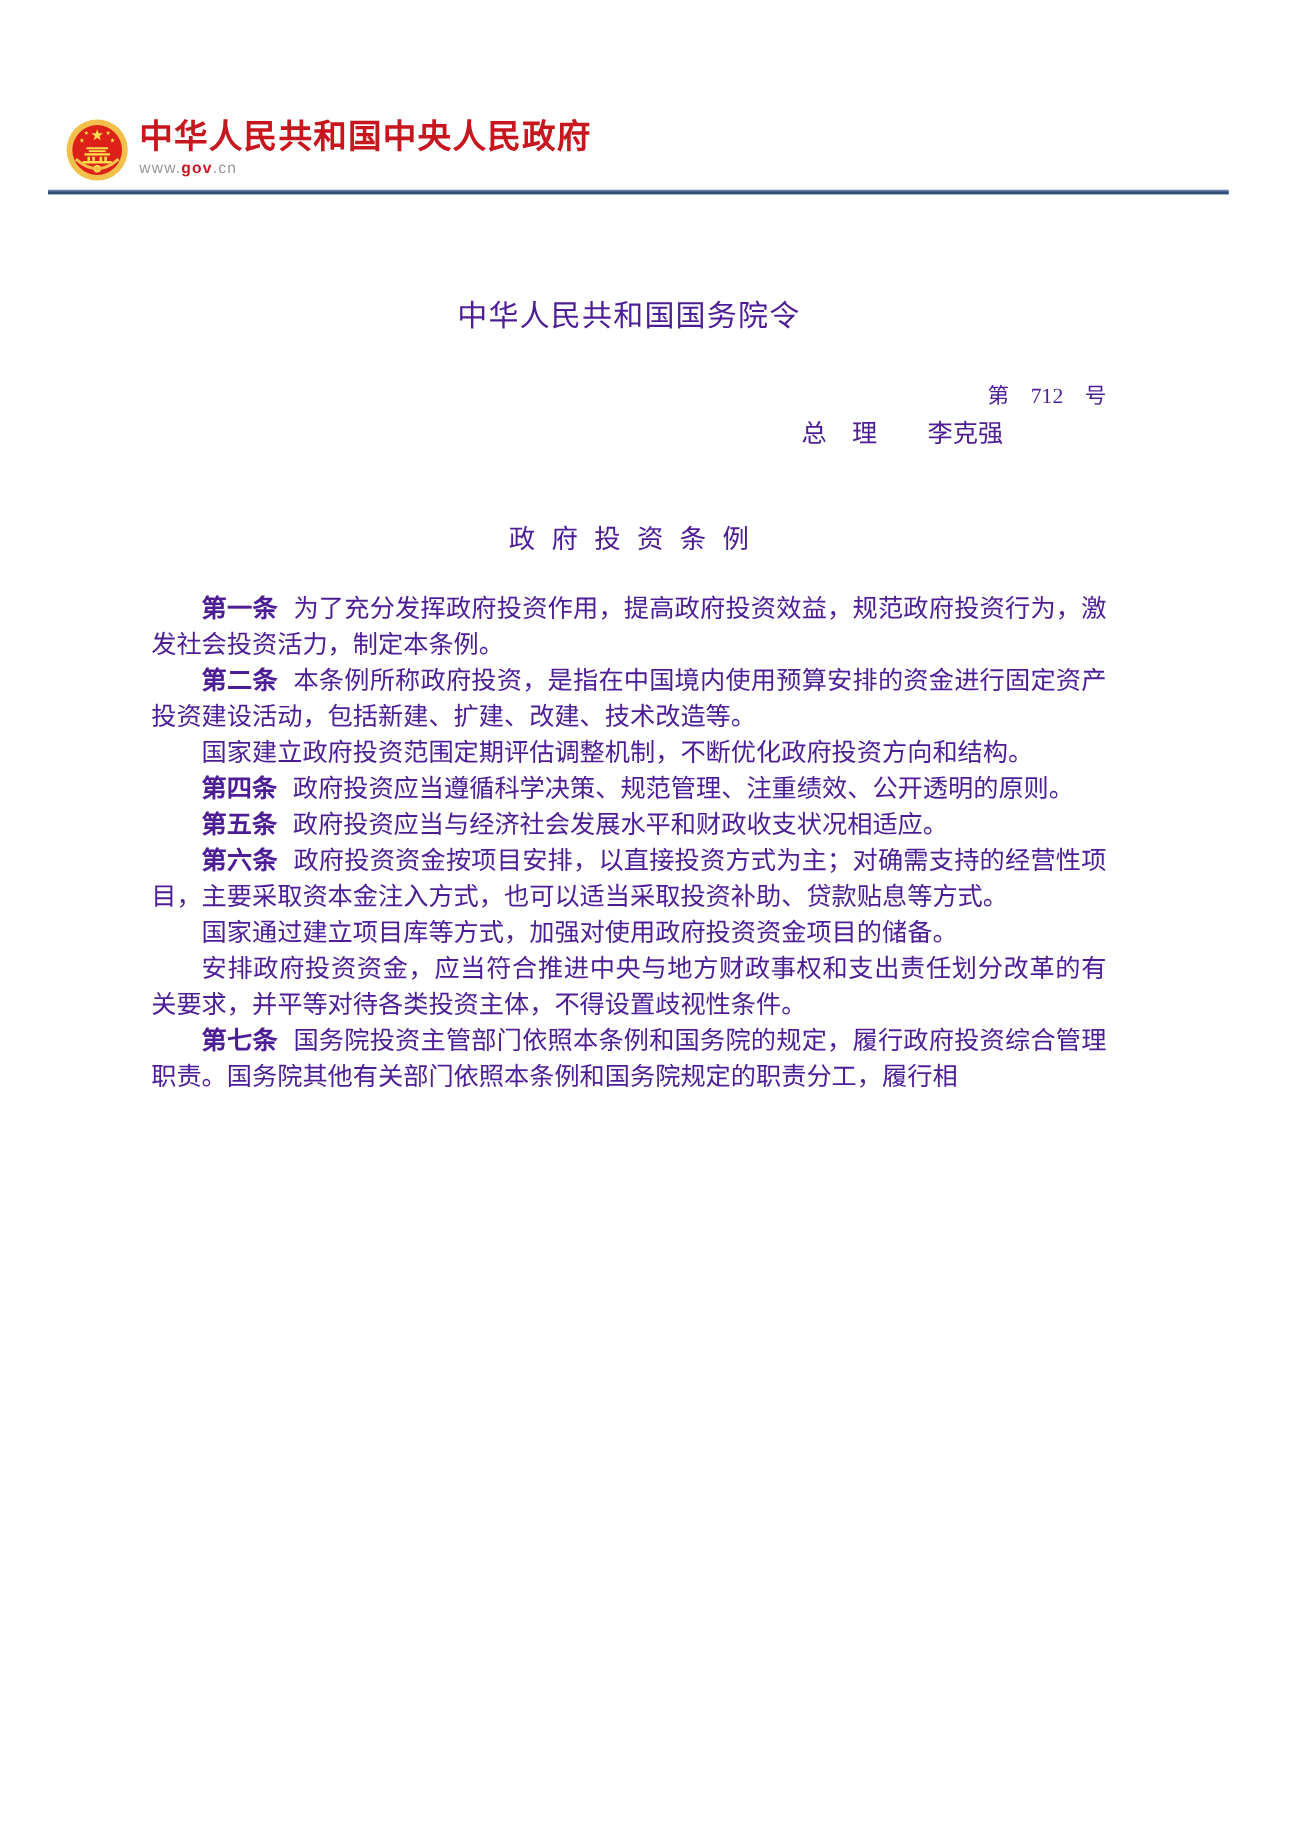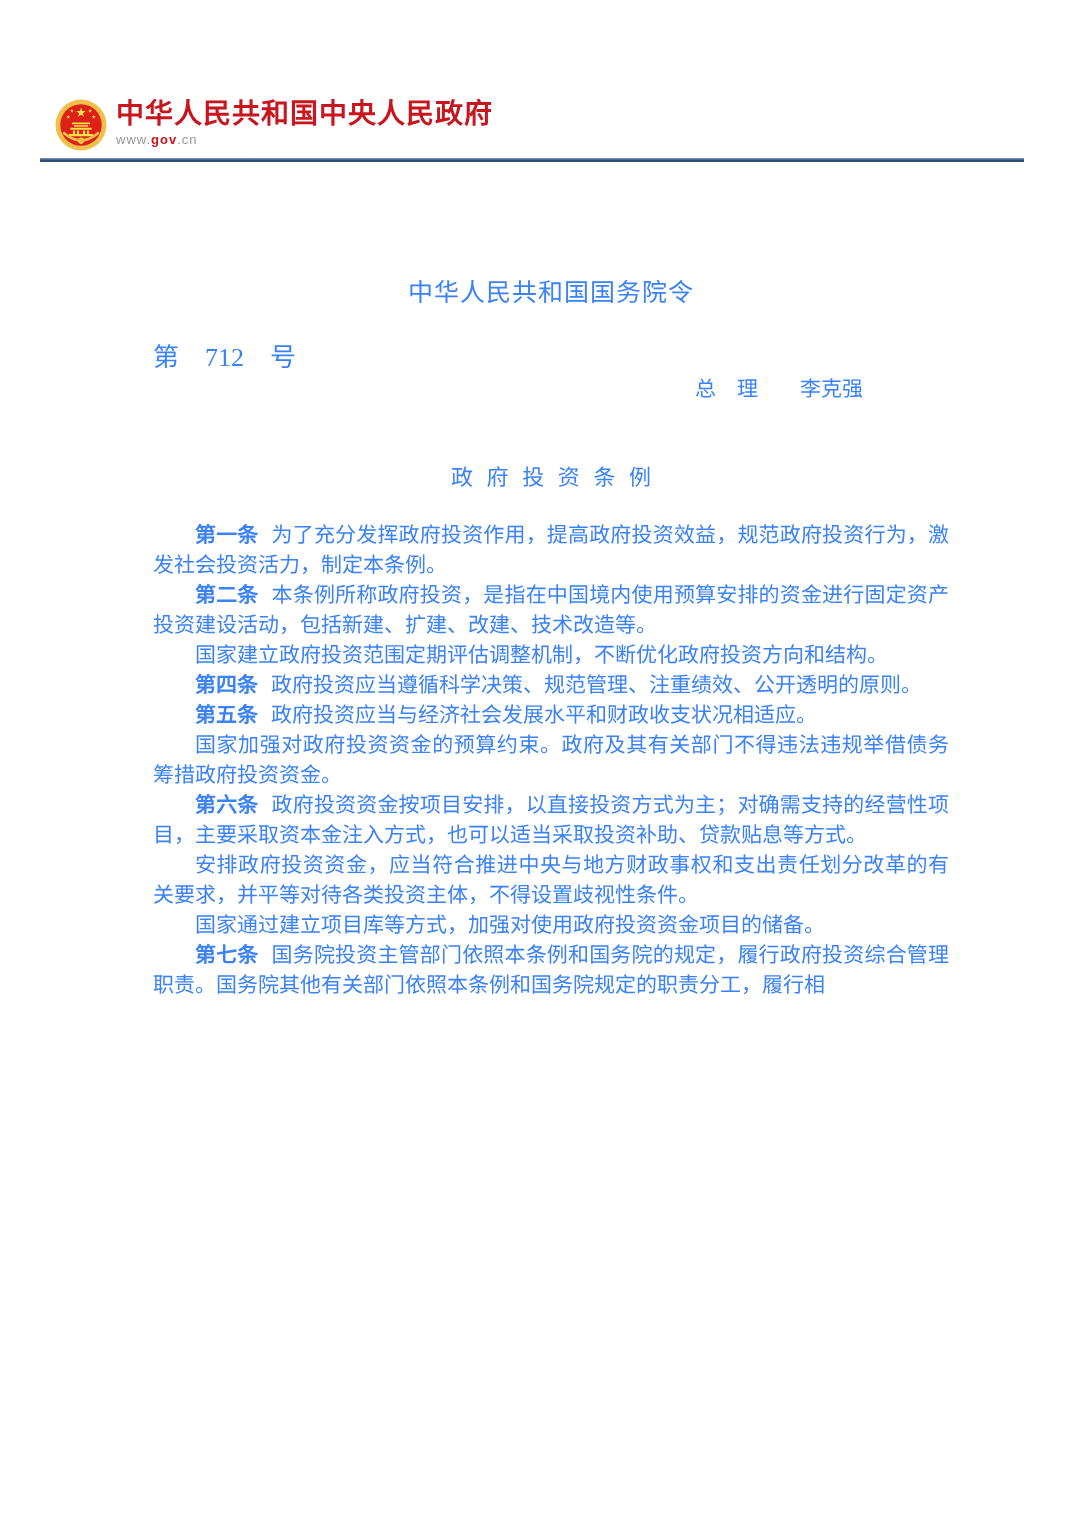--- a/index.html
+++ b/index.html
@@ -53,40 +53,39 @@
     left: 40px;
     top: 158px;
     width: 984px;
     height: 4px;
     background: linear-gradient(#8ba0c0, #2e4d7b 55%);
   }
 
   
   .doc {
     position: absolute;
-    left: 153px;
+    left: 126px;
     top: 246px;
     width: 796px;
-    color: #3b82f6;
+    color: #4c1d95;
     font-size: 21px;
     line-height: 30px;
     text-align: justify;
-    margin-top: 28px;
   }
   .doc-title {
     text-align: center;
     font-size: 25px;
     font-weight: normal;
     line-height: 26px;
     letter-spacing: 1px;
     margin: 6px 0 0 0;
   }
   .doc-number {
-    text-align: left;
-    font-size: 26px;
+    text-align: right;
+    font-size: 18px;
     line-height: 24px;
     margin-top: 40px;
   }
   .preamble {
     margin: 32px 0 0 0;
     text-indent: 2em;
   }
   .sign-line {
     margin: 4px 0 0 0;
     text-align: right;
@@ -173,21 +172,20 @@
     <p class="sign-line">总　理　　李克强</p>
 
     <h2 class="law-title">政府投资条例</h2>
 
     <div class="articles">
         <p class="article"><b class="article-label">第一条</b><span>为了充分发挥政府投资作用，提高政府投资效益，规范政府投资行为，激发社会投资活力，制定本条例。</span></p>
         <p class="article"><b class="article-label">第二条</b><span>本条例所称政府投资，是指在中国境内使用预算安排的资金进行固定资产投资建设活动，包括新建、扩建、改建、技术改造等。</span></p>
         <p class="article"><span>国家建立政府投资范围定期评估调整机制，不断优化政府投资方向和结构。</span></p>
         <p class="article"><b class="article-label">第四条</b><span>政府投资应当遵循科学决策、规范管理、注重绩效、公开透明的原则。</span></p>
         <p class="article"><b class="article-label">第五条</b><span>政府投资应当与经济社会发展水平和财政收支状况相适应。</span></p>
-        <p class="article"><span>国家加强对政府投资资金的预算约束。政府及其有关部门不得违法违规举借债务筹措政府投资资金。</span></p>
         <p class="article"><b class="article-label">第六条</b><span>政府投资资金按项目安排，以直接投资方式为主；对确需支持的经营性项目，主要采取资本金注入方式，也可以适当采取投资补助、贷款贴息等方式。</span></p>
+        <p class="article"><span>国家通过建立项目库等方式，加强对使用政府投资资金项目的储备。</span></p>
         <p class="article"><span>安排政府投资资金，应当符合推进中央与地方财政事权和支出责任划分改革的有关要求，并平等对待各类投资主体，不得设置歧视性条件。</span></p>
-        <p class="article"><span>国家通过建立项目库等方式，加强对使用政府投资资金项目的储备。</span></p>
         <p class="article"><b class="article-label">第七条</b><span>国务院投资主管部门依照本条例和国务院的规定，履行政府投资综合管理职责。国务院其他有关部门依照本条例和国务院规定的职责分工，履行相</span></p>
       </div>
   </div>
 
 </div>
 
 </body></html>

